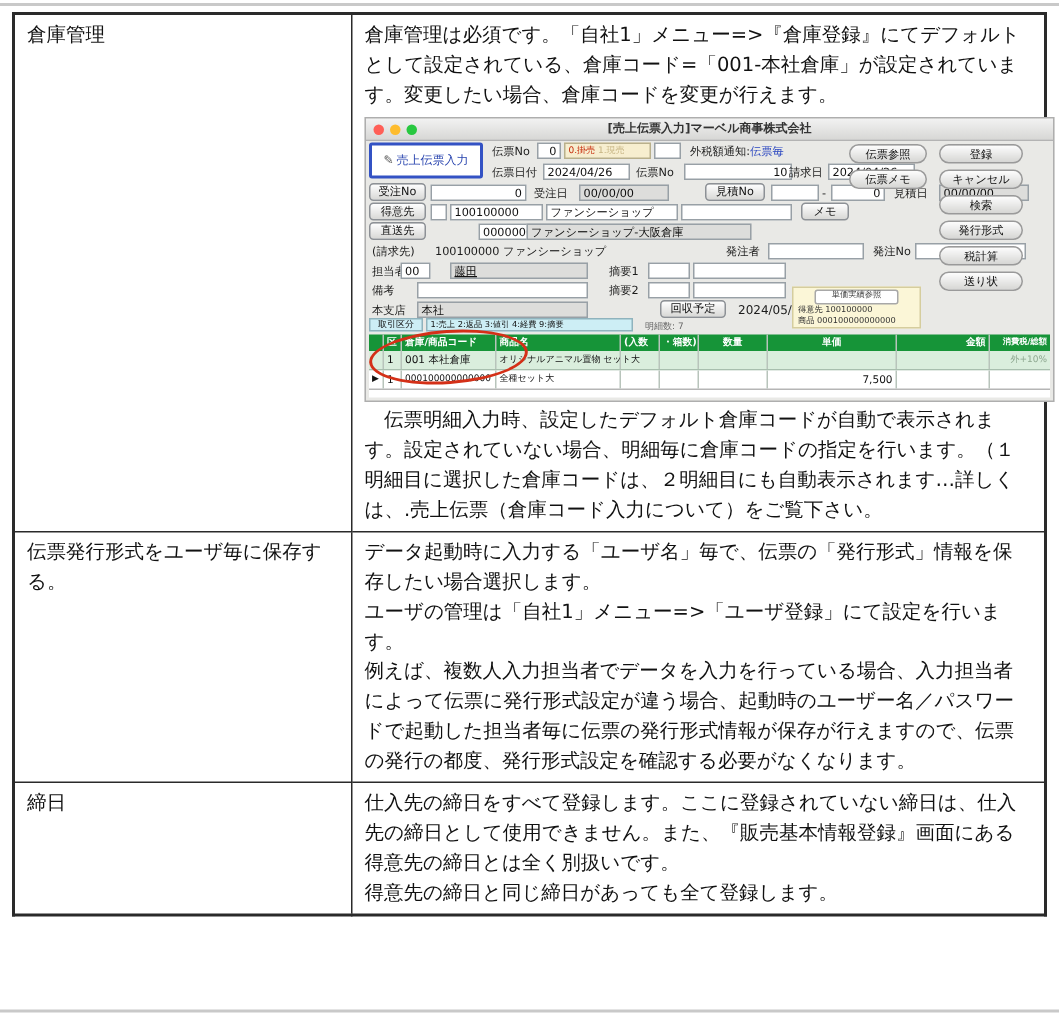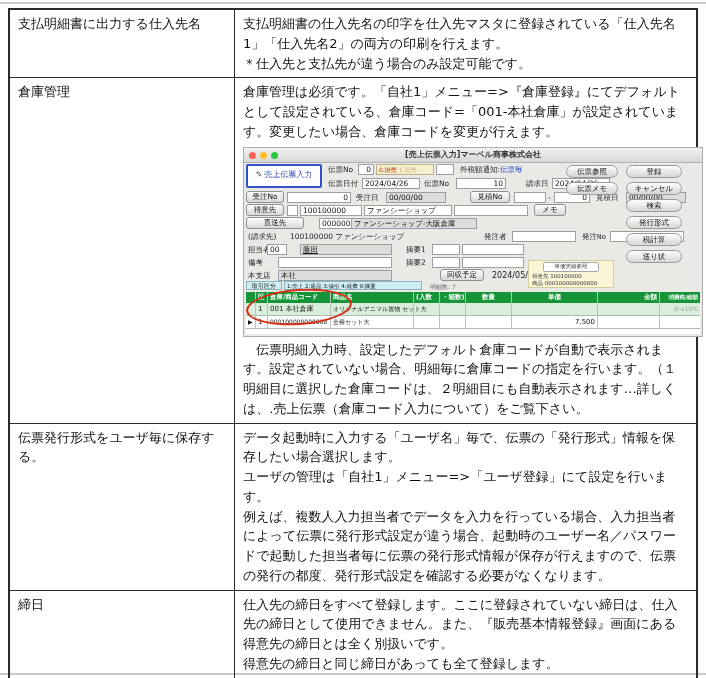--- a/index.html
+++ b/index.html
@@ -89,29 +89,20 @@
       pointer-events:none;z-index:6;}
 </style>
 </head>
 <body>
 
 <div class="hrule" style="top:2px;"></div>
 <div class="hrule" style="top:673px;"></div>
 
 <table class="doc-table">
   <tbody>
-      <tr>
-    <td class="lblcol">
-          <p>支払明細書に出力する仕入先名</p>
-        </td>
-    <td>
-      <p>支払明細書の仕入先名の印字を仕入先マスタに登録されている「仕入先名1」「仕入先名2」の両方の印刷を行えます。</p>
-      <p>＊仕入先と支払先が違う場合のみ設定可能です。</p>
-    </td>
-  </tr>
   <tr>
     <td class="lblcol">
           <p>倉庫管理</p>
         </td>
     <td>
       <p>倉庫管理は必須です。「自社1」メニュー=&gt;『倉庫登録』にてデフォルトとして設定されている、倉庫コード=「001-本社倉庫」が設定されています。変更したい場合、倉庫コードを変更が行えます。</p>
 
       <div class="shot">
         <div class="tb">
           <span class="tl red"></span>
@@ -127,21 +118,21 @@
 
         <span class="lb" style="left:84px;top:17px;">伝票No</span>
         <span class="fd right" style="left:114px;top:16px;width:16px;">0</span>
         <span class="fd cream" style="left:132px;top:16px;width:58px;"><span class="r">0.掛売</span> <span class="g">1.現売</span></span>
         <span class="fd" style="left:192px;top:16px;width:18px;"></span>
         <span class="lb" style="left:216px;top:17px;"><span>外税額通知:</span><span class="blue">伝票毎</span></span>
 
         <span class="lb" style="left:84px;top:31px;">伝票日付</span>
         <span class="fd" style="left:118px;top:30px;width:58px;">2024/04/26</span>
         <span class="lb" style="left:180px;top:31px;">伝票No</span>
-        <span class="fd right" style="left:212px;top:30px;width:50px;">10</span>
+        <span class="fd right" style="left:212px;top:30px;width:72px;">10</span>
         <span class="lb" style="left:282px;top:31px;">請求日</span>
         <span class="fd" style="left:308px;top:30px;width:58px;">2024/04/26</span>
 
         <span class="bl" style="left:2px;top:43px;width:38px;">受注No</span>
         <span class="fd right" style="left:43px;top:44px;width:64px;">0</span>
         <span class="lb" style="left:112px;top:45px;">受注日</span>
         <span class="fd gray" style="left:142px;top:44px;width:60px;">00/00/00</span>
         <span class="bl" style="left:226px;top:43px;width:40px;">見積No</span>
         <span class="fd" style="left:270px;top:44px;width:32px;"></span>
         <span class="lb" style="left:304px;top:45px;">-</span>
@@ -149,29 +140,29 @@
         <span class="lb" style="left:352px;top:45px;">見積日</span>
         <span class="fd gray" style="left:382px;top:44px;width:60px;">00/00/00</span>
 
         <span class="bl" style="left:2px;top:56px;width:38px;">得意先</span>
         <span class="fd" style="left:43px;top:57px;width:11px;"></span>
         <span class="fd" style="left:56px;top:57px;width:62px;">100100000</span>
         <span class="fd" style="left:120px;top:57px;width:88px;">ファンシーショップ</span>
         <span class="fd" style="left:210px;top:57px;width:74px;"></span>
         <span class="bl" style="left:290px;top:56px;width:32px;">メモ</span>
 
-        <span class="bl" style="left:2px;top:69px;width:58px;">直送先</span>
+        <span class="bl" style="left:2px;top:69px;width:38px;">直送先</span>
         <span class="fd" style="left:43px;top:70px;width:62px;margin-left:32px;">000000001</span>
-        <span class="fd gray" style="left:107px;top:70px;width:126px;">ファンシーショップ-大阪倉庫</span>
+        <span class="fd gray" style="left:107px;top:70px;width:150px;">ファンシーショップ-大阪倉庫</span>
 
         <span class="lb" style="left:4px;top:84px;">(請求先)</span>
         <span class="lb" style="left:46px;top:84px;">100100000 ファンシーショップ</span>
         <span class="lb" style="left:240px;top:84px;">発注者</span>
         <span class="fd" style="left:268px;top:83px;width:64px;"></span>
-        <span class="lb" style="left:338px;top:84px;font-family:Liberation Mono, monospace;">発注No</span>
+        <span class="lb" style="left:338px;top:84px;">発注No</span>
         <span class="fd" style="left:366px;top:83px;width:74px;"></span>
 
         <span class="lb" style="left:4px;top:97px;">担当者</span>
         <span class="fd" style="left:23px;top:96px;width:20px;">00</span>
         <span class="fd gray" style="left:56px;top:96px;width:92px;text-decoration:underline;">藤田</span>
         <span class="lb" style="left:162px;top:97px;">摘要1</span>
         <span class="fd" style="left:188px;top:96px;width:28px;"></span>
         <span class="fd" style="left:218px;top:96px;width:62px;"></span>
 
         <span class="lb" style="left:4px;top:110px;">備考</span>

